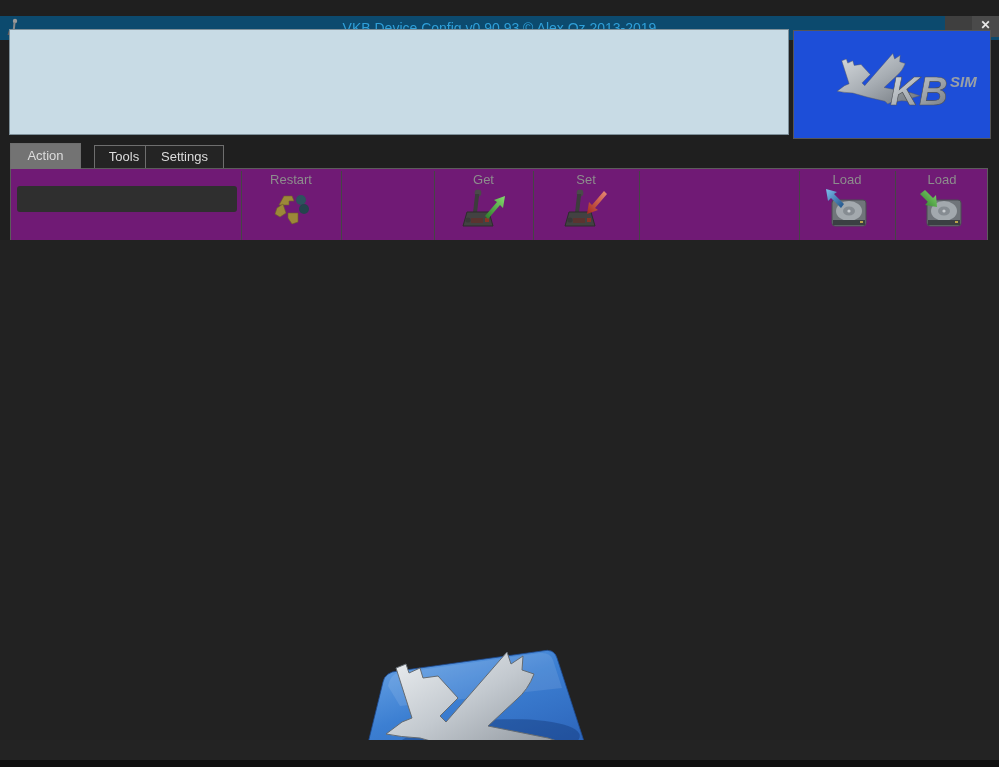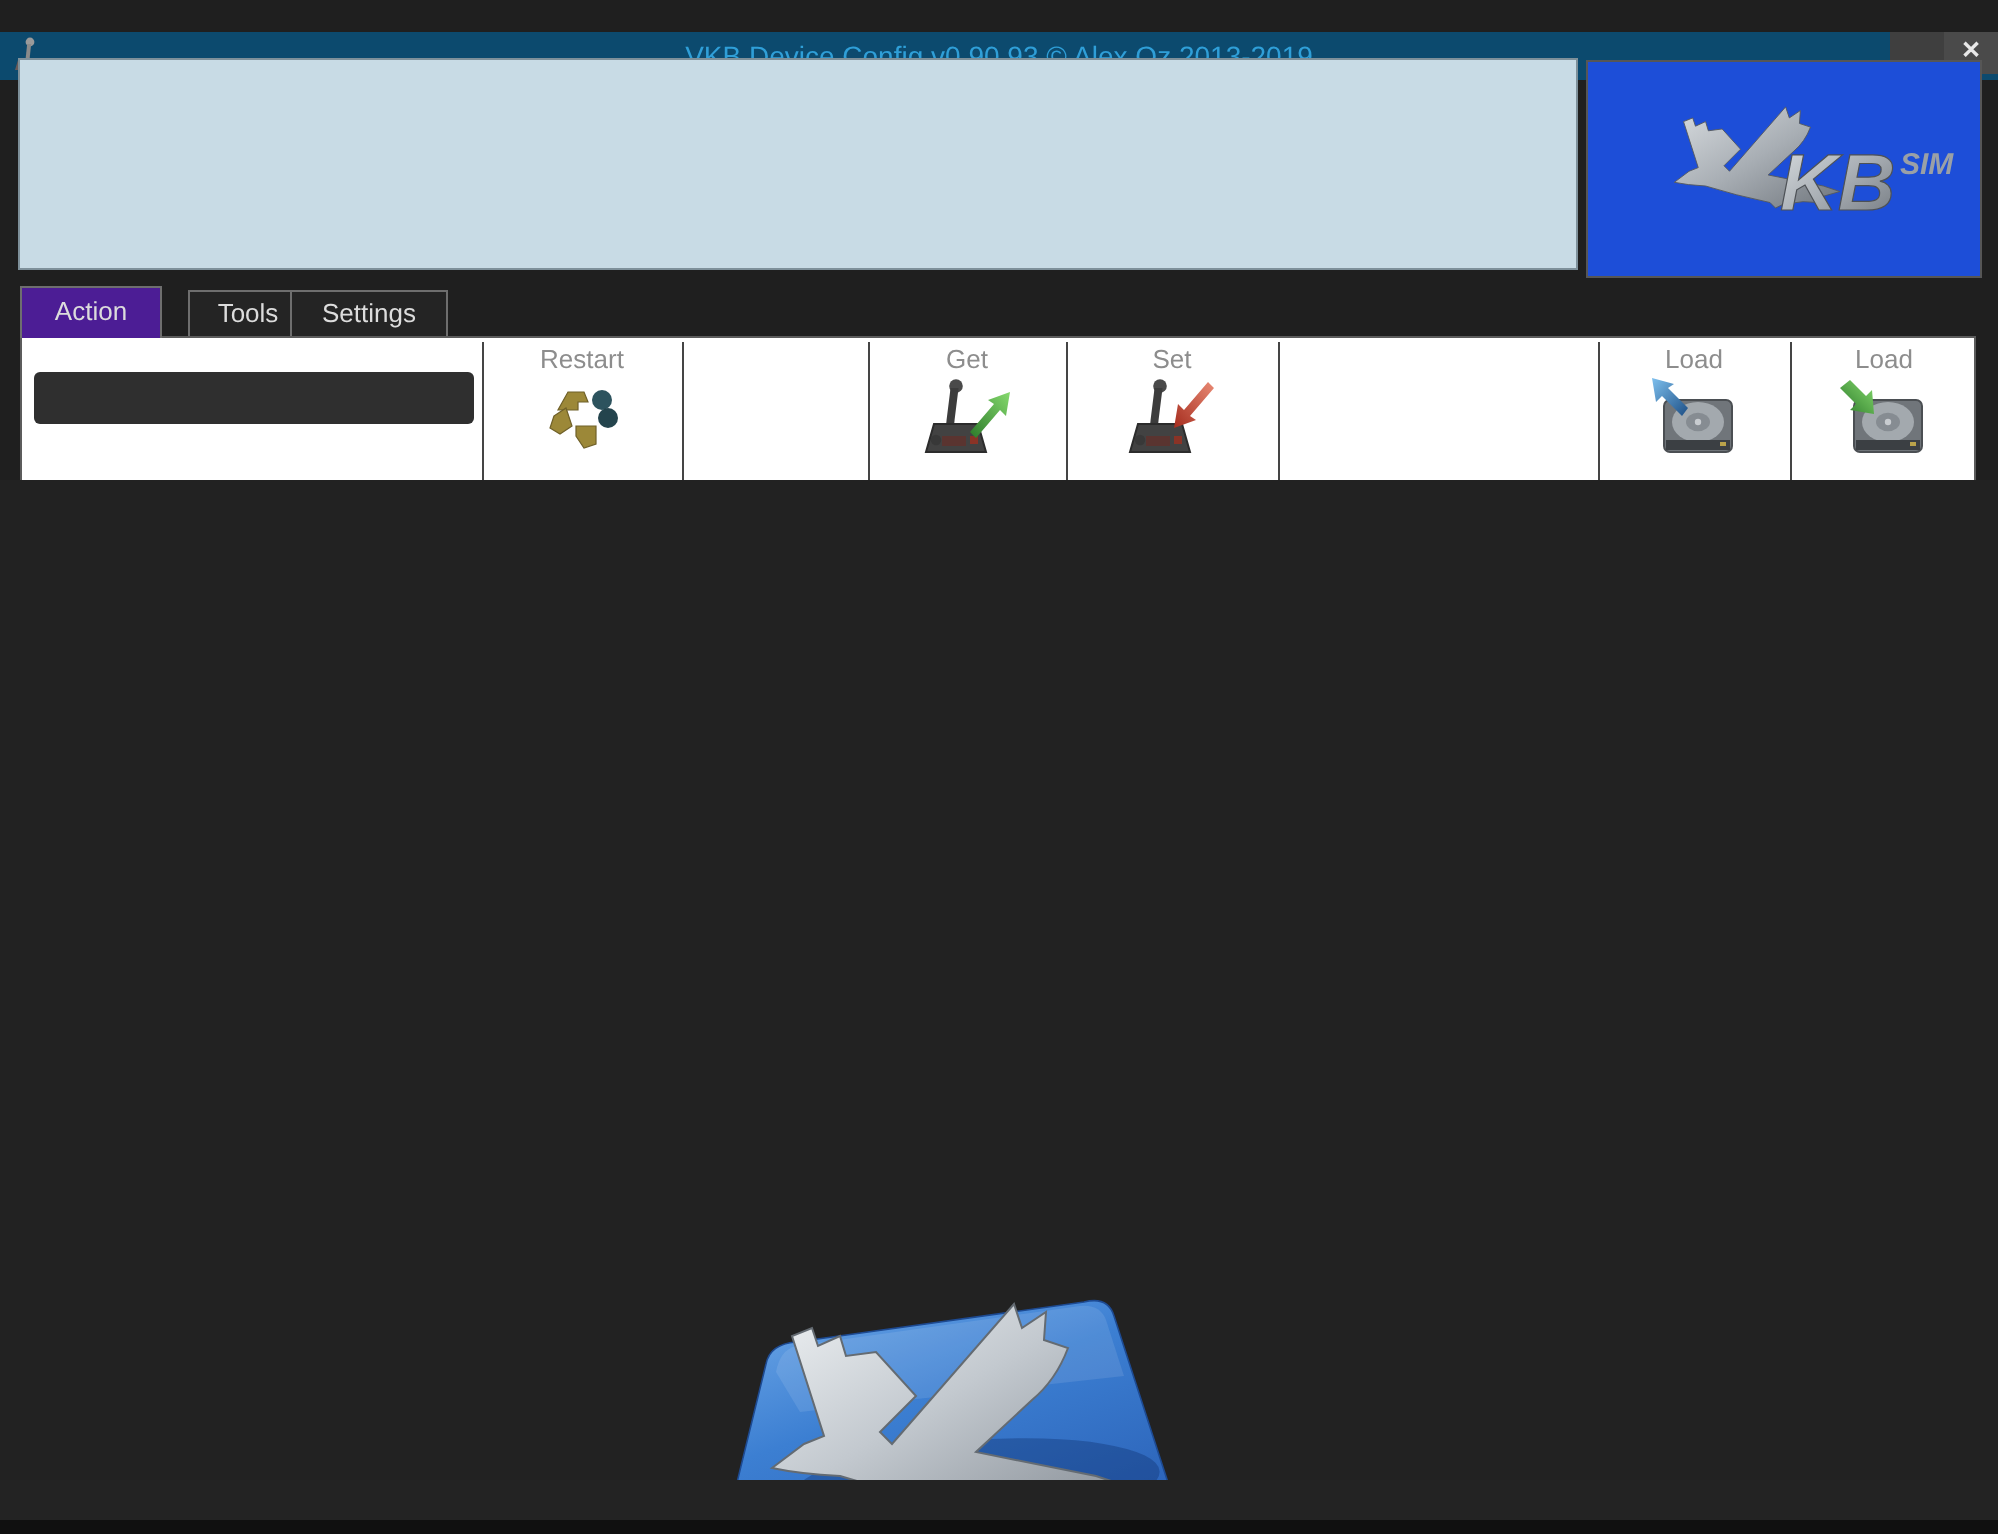--- a/index.html
+++ b/index.html
@@ -17,26 +17,26 @@
   .btn-close{background:#4a4a4a;font-weight:bold;}
   
   .device-list{position:absolute;left:9px;top:29px;width:778px;height:104px;
                background:#c8dbe5;border:1px solid #7e909a;}
   .logo-panel{position:absolute;left:793px;top:30px;width:196px;height:107px;
               background:#1d4ed8;border:1px solid #565656;}
   
   .tab{position:absolute;color:#dcdcdc;font-size:13px;text-align:center;
        border:1px solid #6e6e6e;box-sizing:border-box;background:#242424;}
   .tab-active{left:10px;top:143px;width:71px;height:26px;line-height:24px;
-              background:#4c1d95;border-bottom:none;z-index:3;}
+              background:#737373;border-bottom:none;z-index:3;}
   .tab-idle1{left:83px;top:145px;width:60px;height:24px;line-height:22px;margin-left:11px;}
   .tab-idle2{left:145px;top:145px;width:79px;height:24px;line-height:22px;}
   
   .toolbar{position:absolute;left:10px;top:168px;width:978px;height:91px;
-           background:#ffffff;border:1px solid #5c5c5c;box-sizing:border-box;}
+           background:#701a75;border:1px solid #5c5c5c;box-sizing:border-box;}
   .tsep{position:absolute;top:2px;bottom:2px;width:1px;background:#454545;}
   .device-combo{position:absolute;left:6px;top:17px;width:220px;height:26px;
                 background:#2f2f2f;border-radius:3px;}
   .tool-btn{position:absolute;top:0;height:70px;text-align:center;cursor:default;}
   .tool-label{margin-top:3px;font-size:13px;color:#8d8d8d;}
   .tool-icon{margin-top:1px;}
   
   .main-area{position:absolute;left:0;top:240px;width:999px;height:520px;background:#222222;}
   .logo3d{position:absolute;left:340px;top:398px;width:290px;height:182px;}
   

